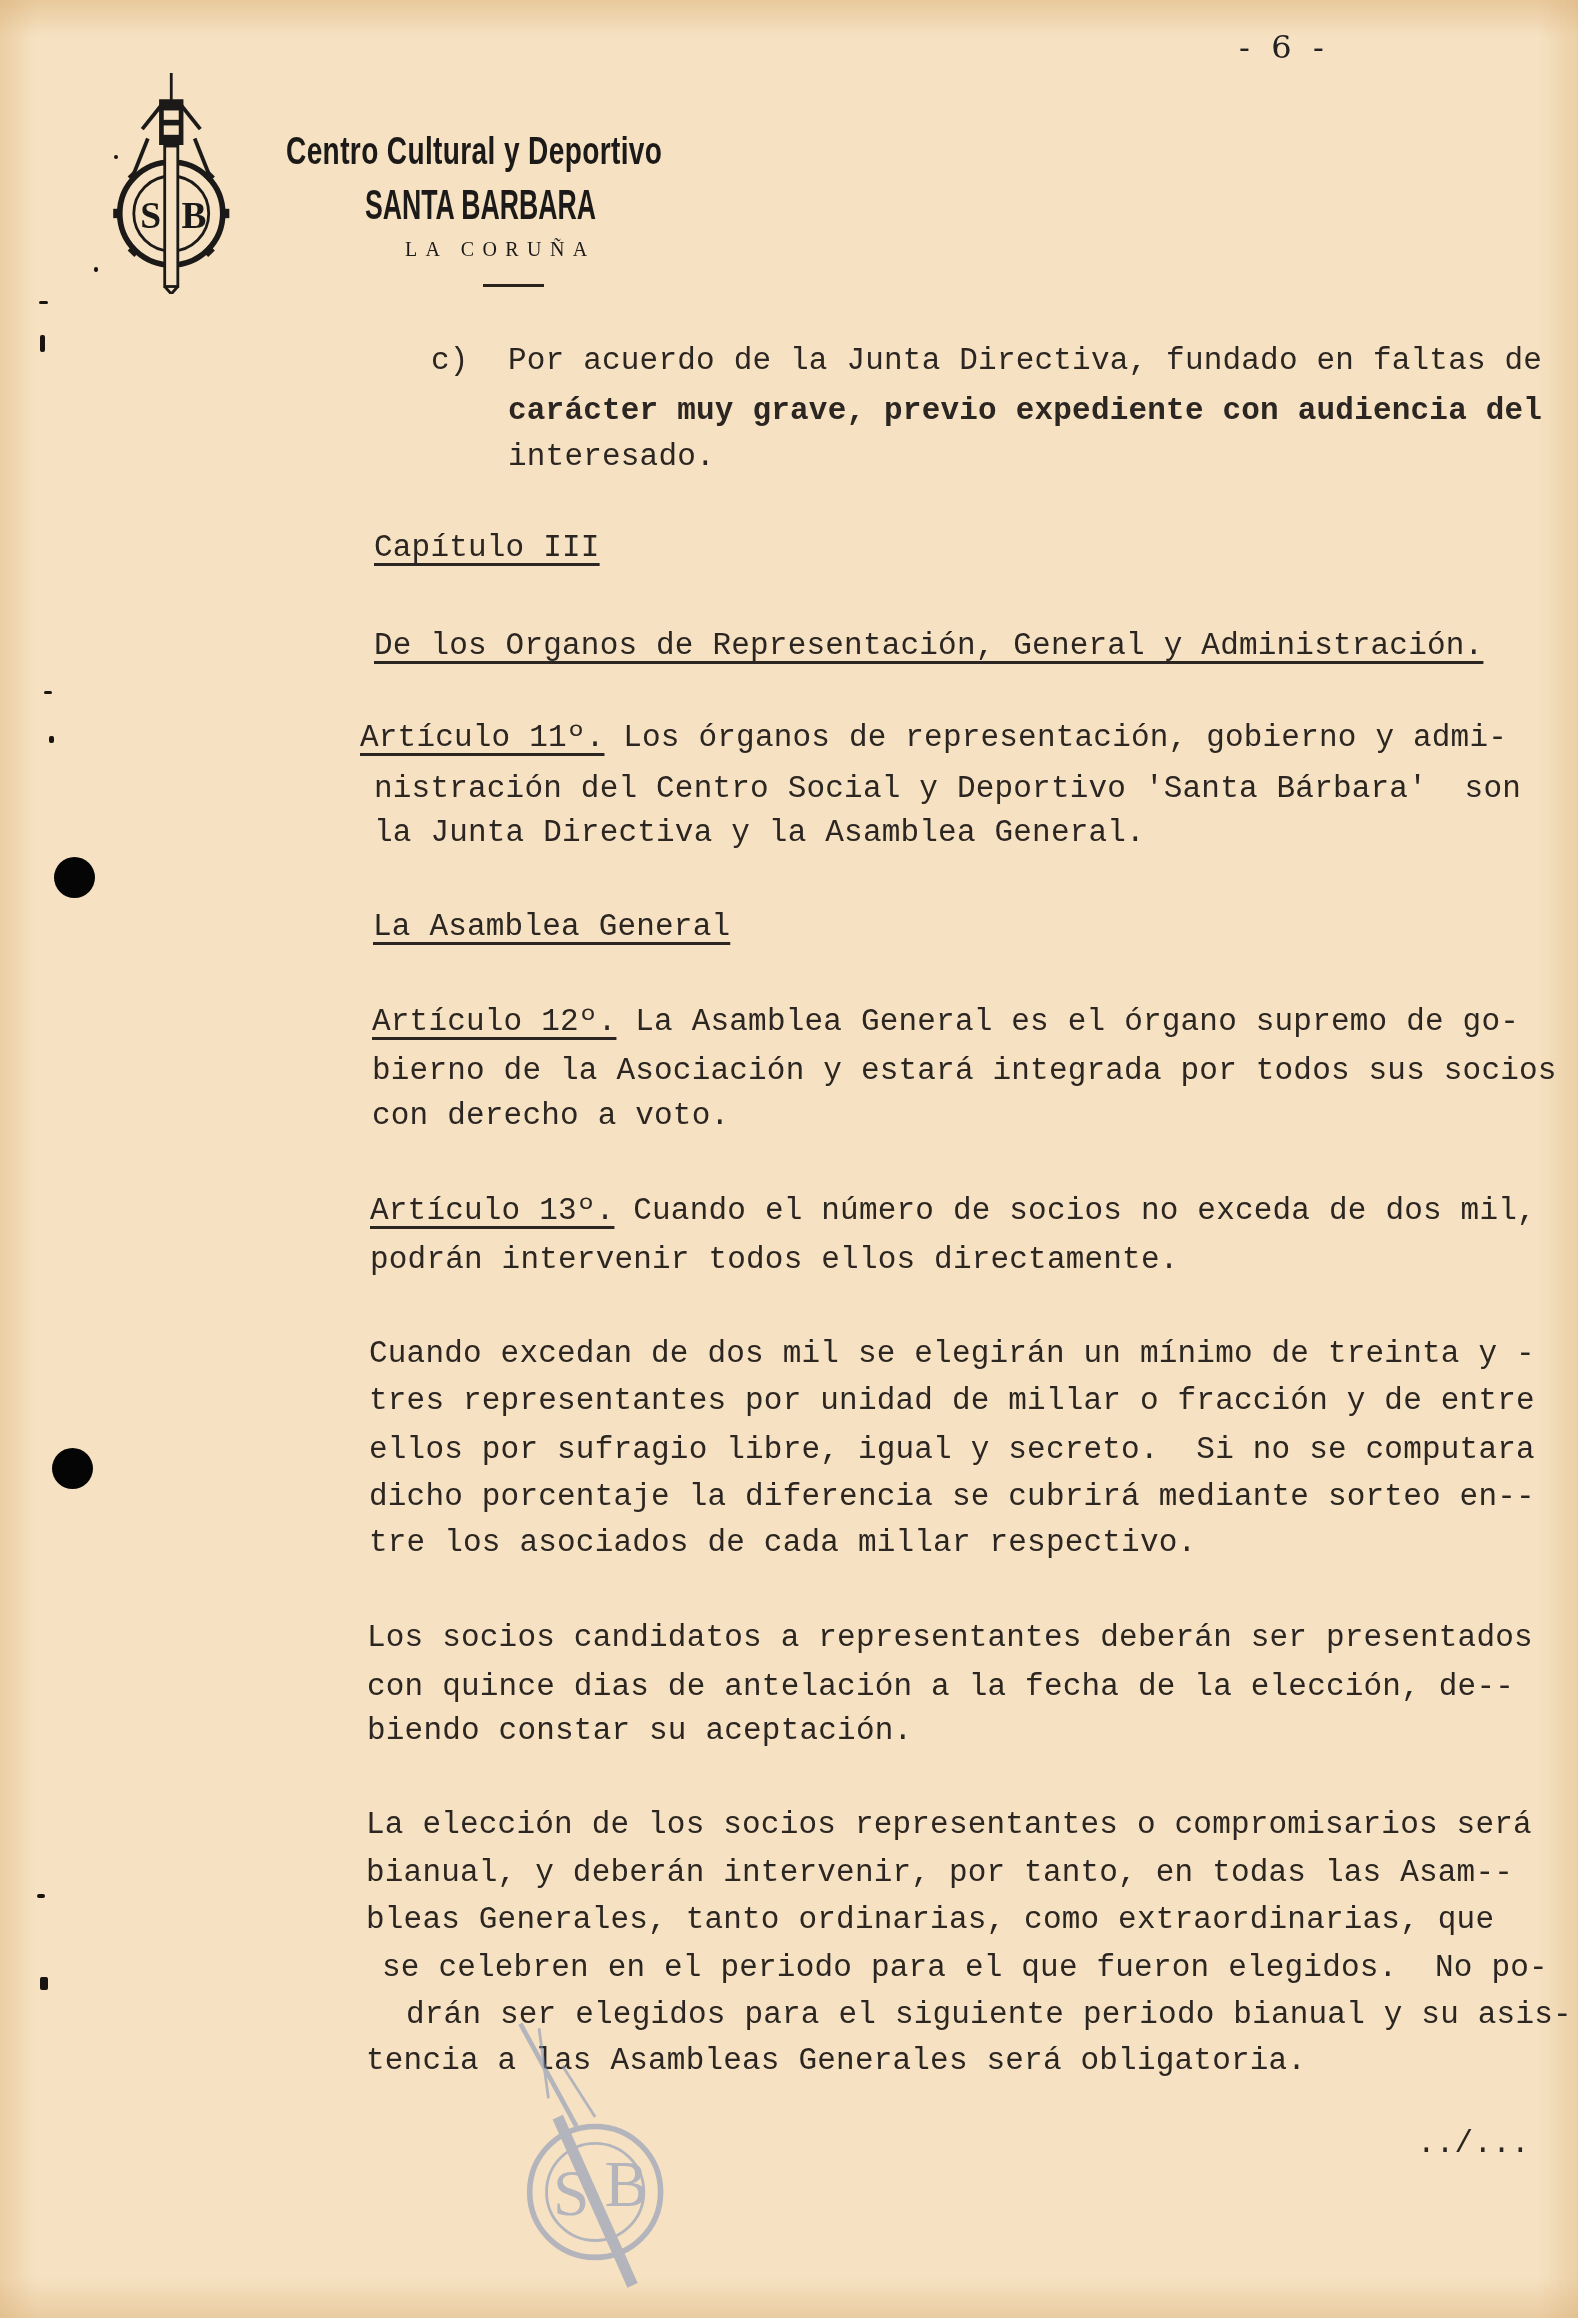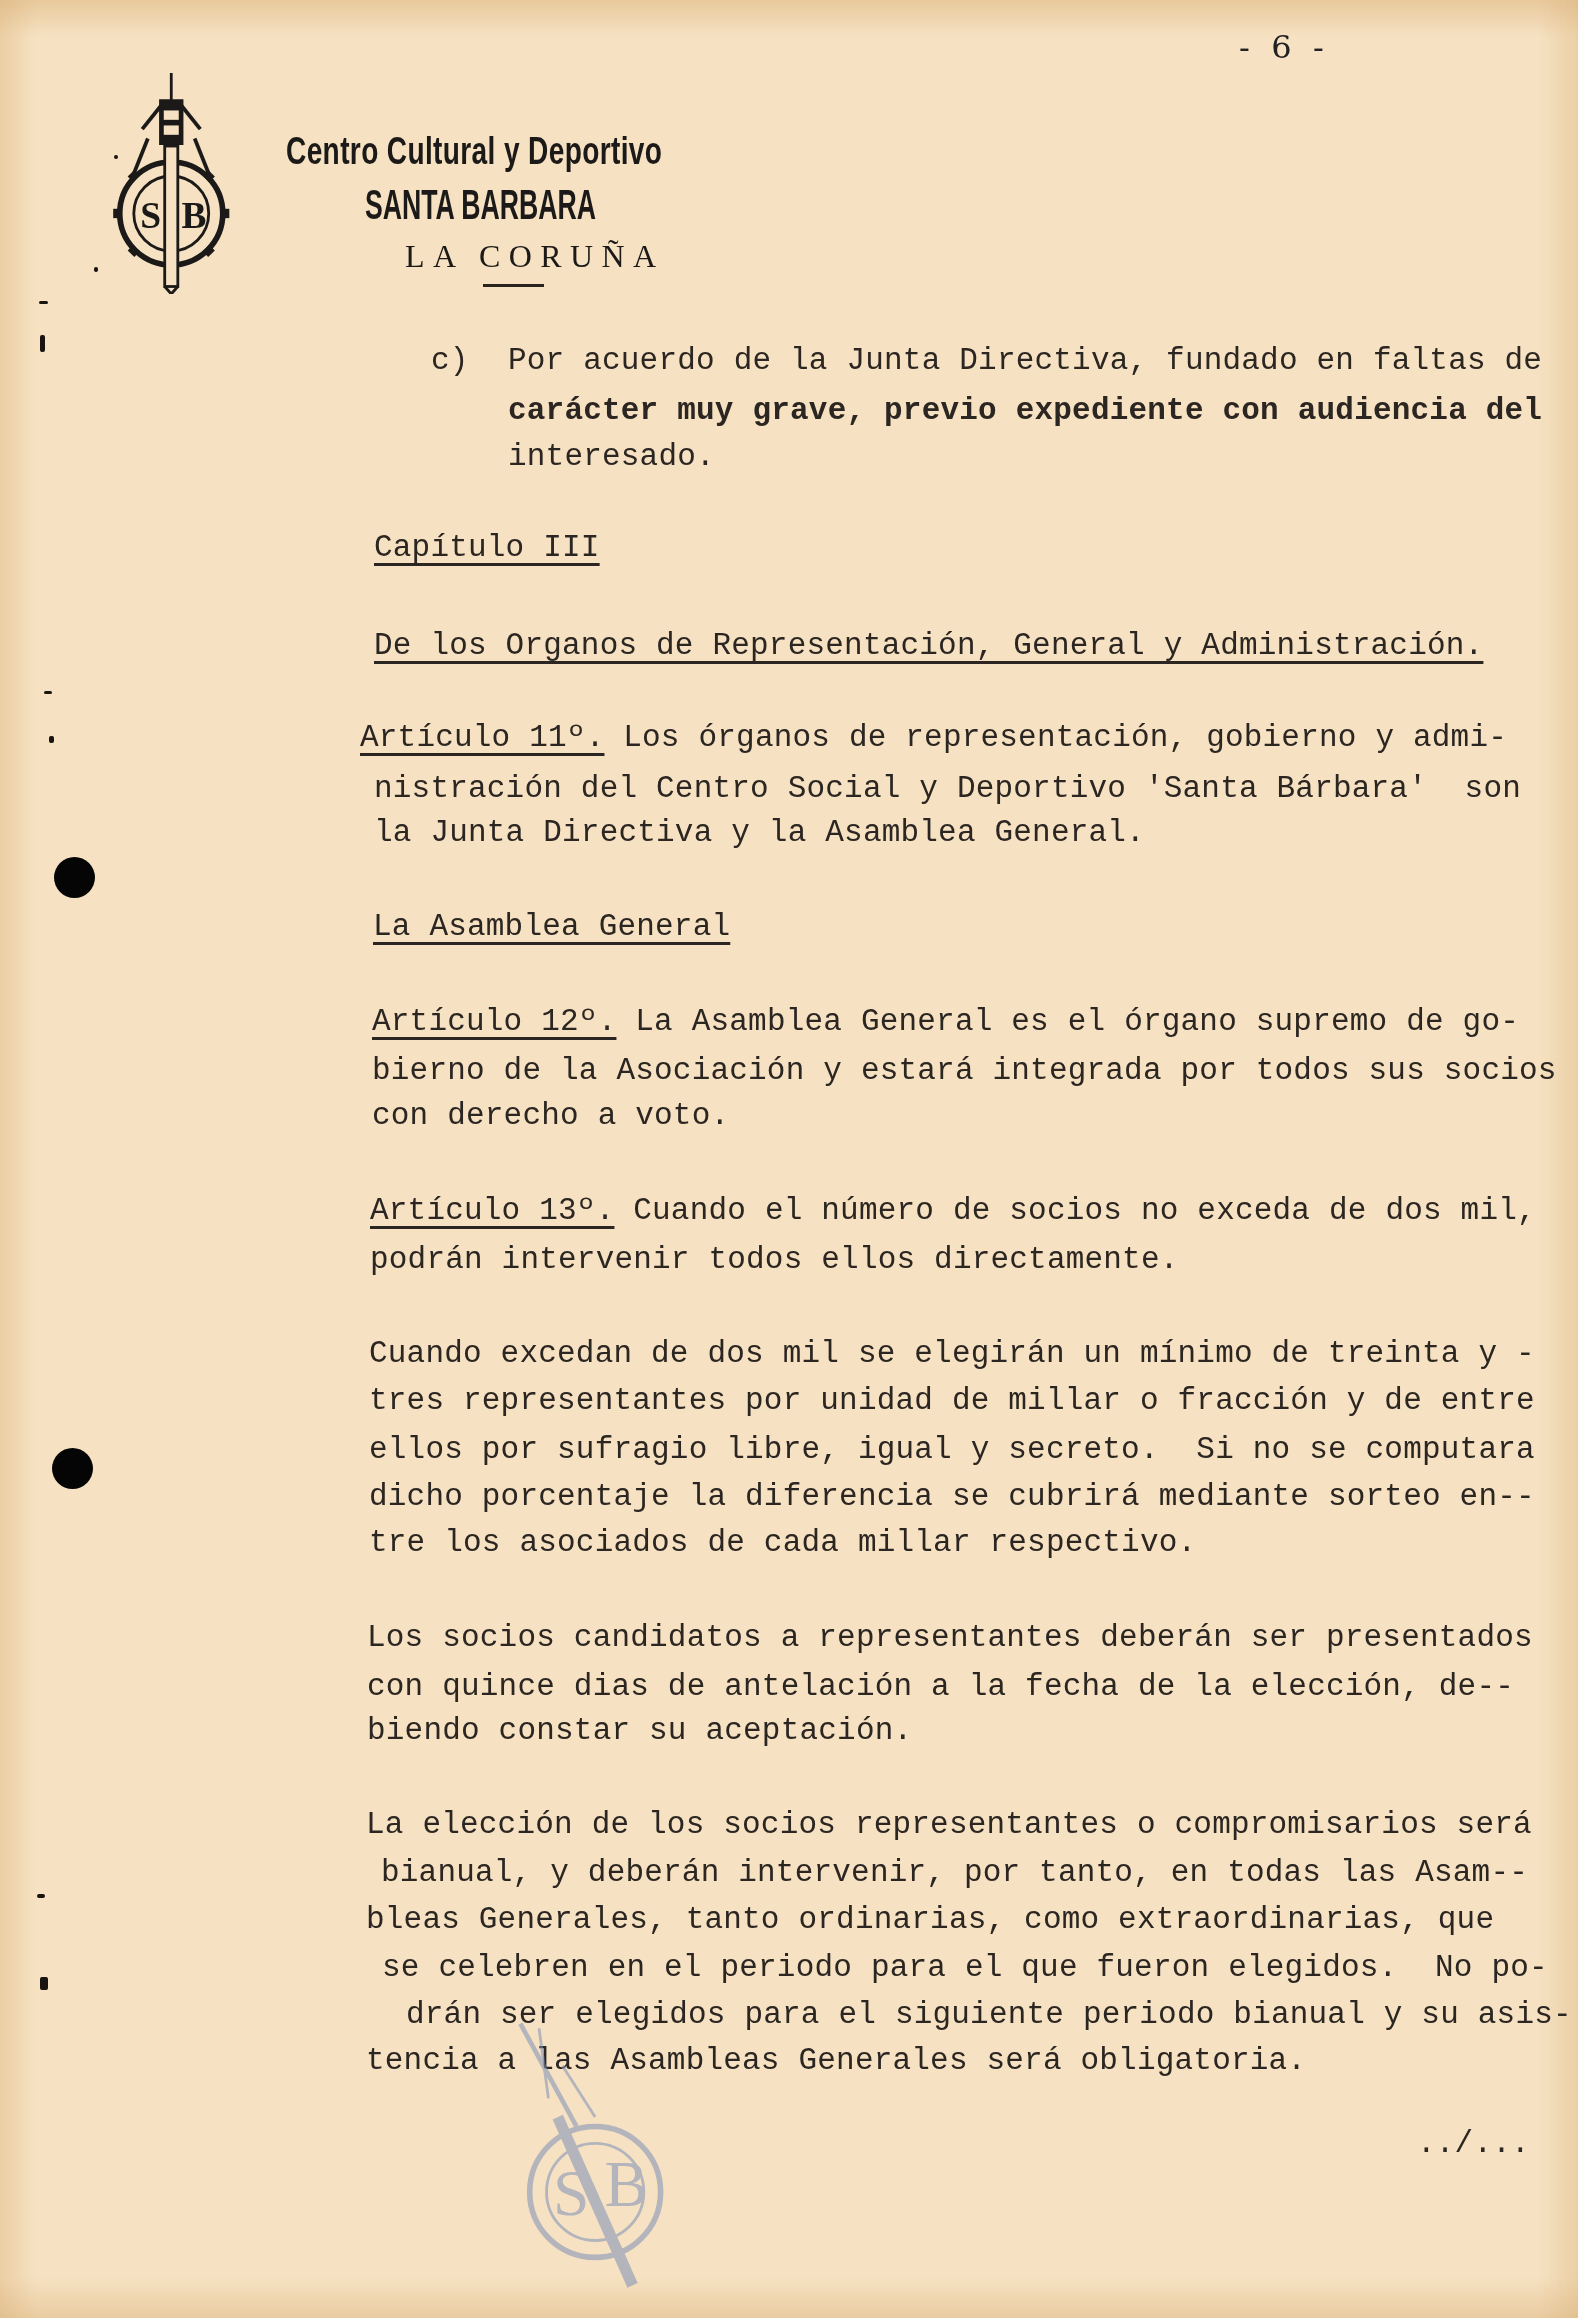--- a/index.html
+++ b/index.html
@@ -12,21 +12,21 @@
     color:#2a2420;
   }
   .abs { position:absolute; }
   .page-num {
     left:1239px; top:28px; font-family:"DejaVu Serif", serif; font-size:32px; color:#222; letter-spacing:5.6px;
   }
   .lh1 { left:286px; top:129px; font-family:"Liberation Sans", sans-serif; font-weight:bold; font-size:39px;
          transform:scaleX(0.72); transform-origin:left top; letter-spacing:0.5px; color:#1c1a18; white-space:nowrap; }
   .lh2 { left:365px; top:180px; font-family:"Liberation Sans", sans-serif; font-weight:bold; font-size:43px;
          transform:scaleX(0.62); transform-origin:left top; color:#1c1a18; white-space:nowrap; }
-  .lh3 { left:405px; top:238px; font-family:"Liberation Serif", serif; font-size:32px; letter-spacing:8.4px; color:#1c1a18; white-space:nowrap; }
+  .lh3 { left:405px; top:238px; font-family:"Liberation Serif", serif; font-size:20px; letter-spacing:8.4px; color:#1c1a18; white-space:nowrap; }
   .lh-rule { left:483px; top:284px; width:61px; height:2.8px; background:#2a2420; }
 
   .logo { left:112px; top:73px; width:141px; height:221px; }
 
   .line {
     position:absolute; font-family:"Liberation Mono", monospace; font-size:31px; line-height:37px;
     white-space:pre; color:#2c2622; letter-spacing:0.2px;
   }
   .ul { text-decoration:underline; text-decoration-thickness:2.8px; text-underline-offset:6.6px; }
 
@@ -127,21 +127,21 @@
 </div>
 
 <div>
   <div class="line" style="left:367px; top:1619px;">Los socios candidatos a representantes deberán ser presentados</div>
   <div class="line" style="left:367px; top:1668px;">con quince dias de antelación a la fecha de la elección, de--</div>
   <div class="line" style="left:367px; top:1712px;">biendo constar su aceptación.</div>
 </div>
 
 <div>
   <div class="line" style="left:366px; top:1806px;">La elección de los socios representantes o compromisarios será</div>
-  <div class="line" style="left:366px; top:1854px;margin-left:15px;">bianual, y deberán intervenir, por tanto, en todas las Asam--</div>
+  <div class="line" style="left:366px; top:1854px;">bianual, y deberán intervenir, por tanto, en todas las Asam--</div>
   <div class="line" style="left:366px; top:1901px;">bleas Generales, tanto ordinarias, como extraordinarias, que</div>
   <div class="line" style="left:366px; top:1949px;margin-left:16px;">se celebren en el periodo para el que fueron elegidos.  No po-</div>
   <div class="line" style="left:366px; top:1996px;margin-left:40px;">drán ser elegidos para el siguiente periodo bianual y su asis-</div>
   <div class="line" style="left:366px; top:2042px;">tencia a las Asambleas Generales será obligatoria.</div>
 </div>
 
 <div class="line" style="left:1417px; top:2125px;">../...</div>
 
 <svg class="abs stamp" viewBox="0 0 200 300">
   <g fill="none" stroke="#7d8fb8" stroke-width="5">

